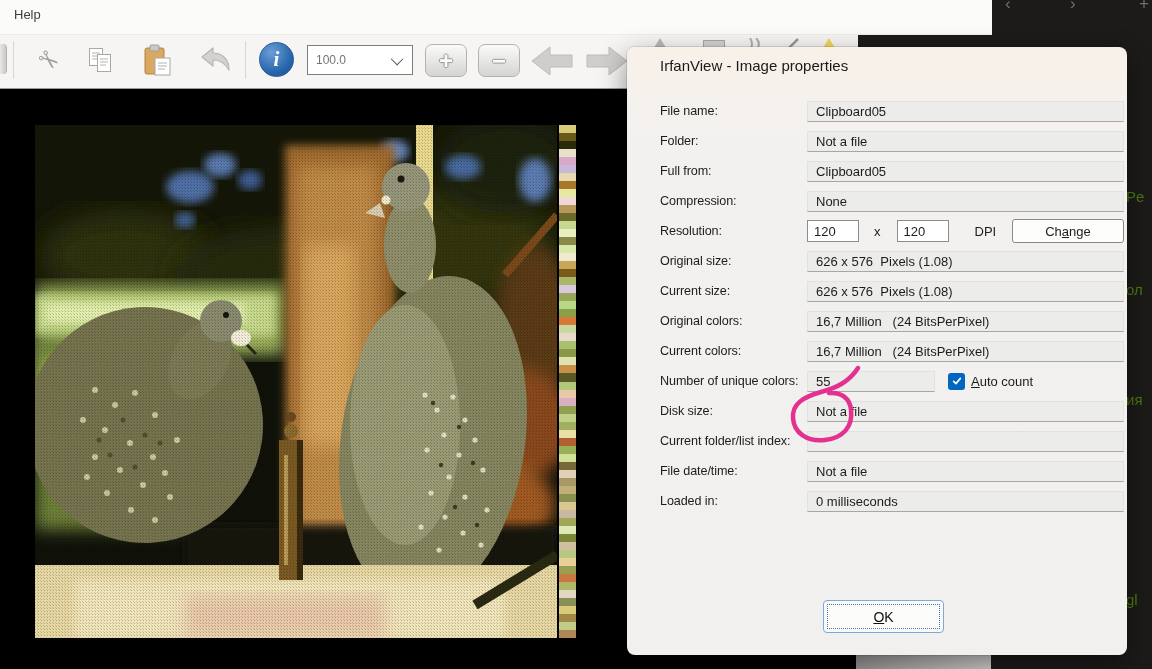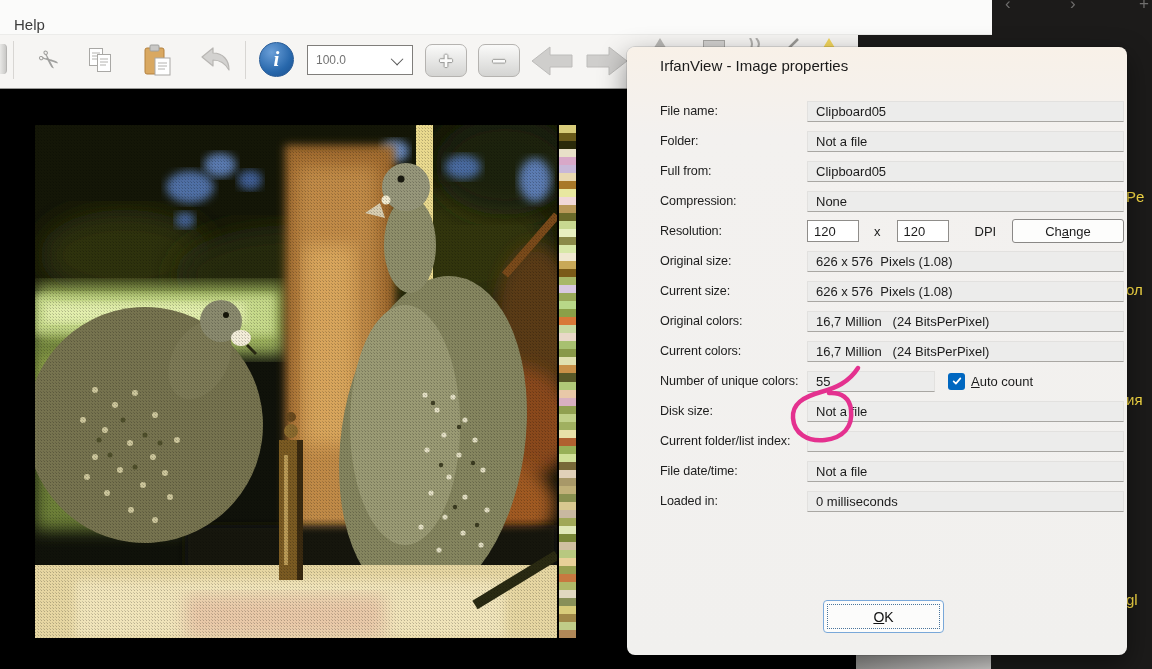--- a/index.html
+++ b/index.html
@@ -3,26 +3,26 @@
 <meta charset="utf-8">
 <style>
   html,body{margin:0;padding:0;background:#141414;}
   *{box-sizing:border-box;}
   #screen{position:relative;width:1152px;height:669px;overflow:hidden;
           font-family:"Liberation Sans",sans-serif;background:#000;}
 
   
   .dark-window{position:absolute;left:856px;top:0;width:296px;height:669px;background:#1c1b1a;z-index:1;}
   .nav-glyph{position:absolute;top:-6px;color:#6f6e6d;font-size:17px;z-index:2;}
-  .frag{position:absolute;left:1126px;color:#fde047;font-size:15px;z-index:4;white-space:nowrap;}
+  .frag{position:absolute;left:1126px;color:#4d7c0f;font-size:15px;z-index:4;white-space:nowrap;}
 
   
   .menubar{position:absolute;left:0;top:0;width:992px;height:35px;background:#fbfbfa;
            border-bottom:1px solid #ececea;z-index:5;}
-  .menu-item{position:absolute;left:14px;top:16px;font-size:15px;color:#3c3c3c;}
+  .menu-item{position:absolute;left:14px;top:7px;font-size:13px;color:#3c3c3c;}
   .toolbar{position:absolute;left:0;top:35px;width:858px;height:54px;background:#f6f5f3;
            border-bottom:1px solid #9a9a98;z-index:5;}
   .tbsep{position:absolute;top:6px;width:1px;height:38px;background:#d8d6d3;}
   .tbicon{position:absolute;top:6px;width:38px;height:38px;display:flex;align-items:center;justify-content:center;}
   .icon-sliver{position:absolute;left:0;top:9px;width:7px;height:30px;background:linear-gradient(90deg,#e8e8e6,#c9c8c6);
            border-right:1px solid #b5b4b2;border-radius:0 4px 4px 0;}
   .scissors{font-size:25px;color:#a0a09e;transform:rotate(40deg);}
   .info-btn{position:absolute;left:259px;top:7px;width:35px;height:35px;border-radius:50%;
            background:radial-gradient(circle at 35% 28%,#6b9fd8,#2767ab 62%,#1b4f8d);
            border:1px solid #2a5d98;color:#fff;display:flex;align-items:center;justify-content:center;

